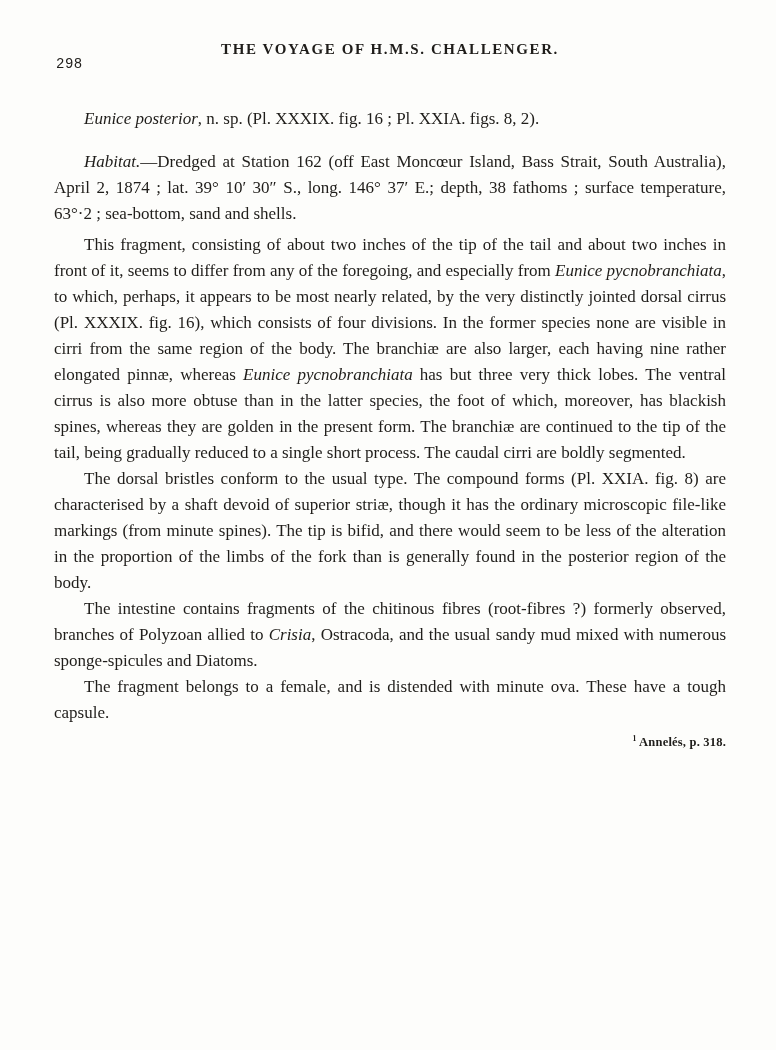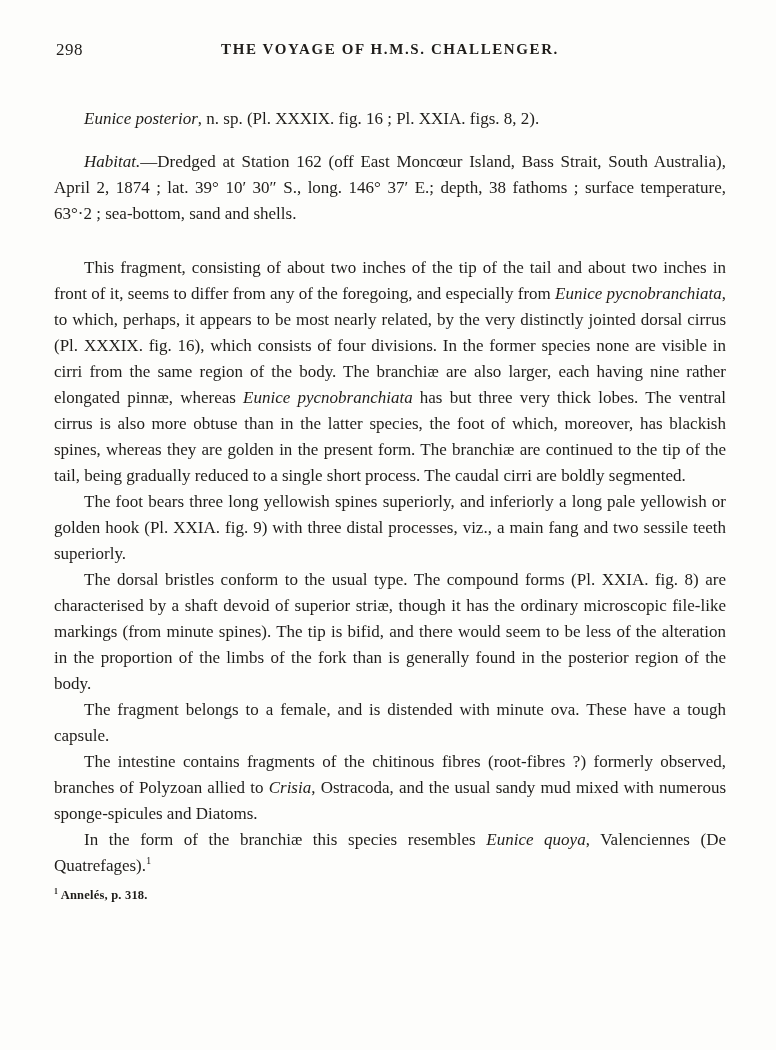--- a/index.html
+++ b/index.html
@@ -19,52 +19,53 @@
     background: #fdfdfb;
   }
   .page-header {
     position: relative;
     height: 22px;
     margin-bottom: 44px;
   }
   .page-number {
     position: absolute;
     left: 2px;
-    top: 0;
-    font-size: 17px;
+    top: 16px;
+    font-size: 14px;
     letter-spacing: 0.5px;
+    font-family: Liberation Mono, monospace;
   }
   .running-title {
     display: block;
     text-align: center;
     font-size: 15px;
     font-weight: 600;
     letter-spacing: 1.6px;
     padding-top: 1px;
   }
   .body-text {
     font-size: 17px;
     line-height: 26px;
     text-align: justify;
   }
   .para {
     margin: 0;
     text-indent: 30px;
   }
   .gap-lg { margin-bottom: 17px; }
-  .gap-md { margin-bottom: 28px; }
+  .gap-md { margin-bottom: 5px; }
   .it { font-style: italic; }
   sup {
     font-size: 0.62em;
     vertical-align: super;
     line-height: 0;
   }
   .footnote {
     margin-top: 9px;
-    text-align: left;
+    text-align: right;
     font-size: 12.5px;
     font-weight: 700;
     letter-spacing: 0.2px;
   }
 </style>
 </head>
 <body>
 
 <div class="page">
 
@@ -74,28 +75,26 @@
   </header>
 
   <main class="body-text">
 
     <p class="para gap-lg"><i class="it">Eunice posterior</i><span>, n. sp. (Pl. XXXIX. fig. 16 ; Pl. XXIA. figs. 8, 2).</span></p>
 
     <p class="para gap-md"><i class="it">Habitat.</i><span>—Dredged at Station 162 (off East Moncœur Island, Bass Strait, South Australia), April 2, 1874 ; lat. 39° 10′ 30″ S., long. 146° 37′ E.; depth, 38 fathoms ; surface temperature, 63°·2 ; sea-bottom, sand and shells.</span></p>
 
     <p class="para"><span>This fragment, consisting of about two inches of the tip of the tail and about two inches in front of it, seems to differ from any of the foregoing, and especially from </span><i class="it">Eunice pycnobranchiata</i><span>, to which, perhaps, it appears to be most nearly related, by the very distinctly jointed dorsal cirrus (Pl. XXXIX. fig. 16), which consists of four divisions.  In the former species none are visible in cirri from the same region of the body.  The branchiæ are also larger, each having nine rather elongated pinnæ, whereas </span><i class="it">Eunice pycnobranchiata</i><span> has but three very thick lobes.  The ventral cirrus is also more obtuse than in the latter species, the foot of which, moreover, has blackish spines, whereas they are golden in the present form.  The branchiæ are continued to the tip of the tail, being gradually reduced to a single short process.  The caudal cirri are boldly segmented.</span></p>
 
-    <p class="para"><span>The foot bears three long yellowish spines superiorly, and inferiorly a long pale yellowish or golden hook (Pl. XXIA. fig. 9) with three distal processes, viz., a main fang and two sessile teeth superiorly.</span></p>
 
     <p class="para"><span>The dorsal bristles conform to the usual type.  The compound forms (Pl. XXIA. fig. 8) are characterised by a shaft devoid of superior striæ, though it has the ordinary microscopic file-like markings (from minute spines).  The tip is bifid, and there would seem to be less of the alteration in the proportion of the limbs of the fork than is generally found in the posterior region of the body.</span></p>
 
+    <p class="para"><span>The intestine contains fragments of the chitinous fibres (root-fibres ?) formerly observed, branches of Polyzoan allied to </span><i class="it">Crisia</i><span>, Ostracoda, and the usual sandy mud mixed with numerous sponge-spicules and Diatoms.</span></p>
+
     <p class="para"><span>The fragment belongs to a female, and is distended with minute ova.  These have a tough capsule.</span></p>
 
-    <p class="para"><span>The intestine contains fragments of the chitinous fibres (root-fibres ?) formerly observed, branches of Polyzoan allied to </span><i class="it">Crisia</i><span>, Ostracoda, and the usual sandy mud mixed with numerous sponge-spicules and Diatoms.</span></p>
-
-    <p class="para"><span>In the form of the branchiæ this species resembles </span><i class="it">Eunice quoya</i><span>, Valenciennes (De Quatrefages).</span><sup>1</sup></p>
 
 
   </main>
 
   <div class="footnote"><sup>1</sup><span> Annelés, p. 318.</span></div>
 
 </div>
 
 </body></html>

